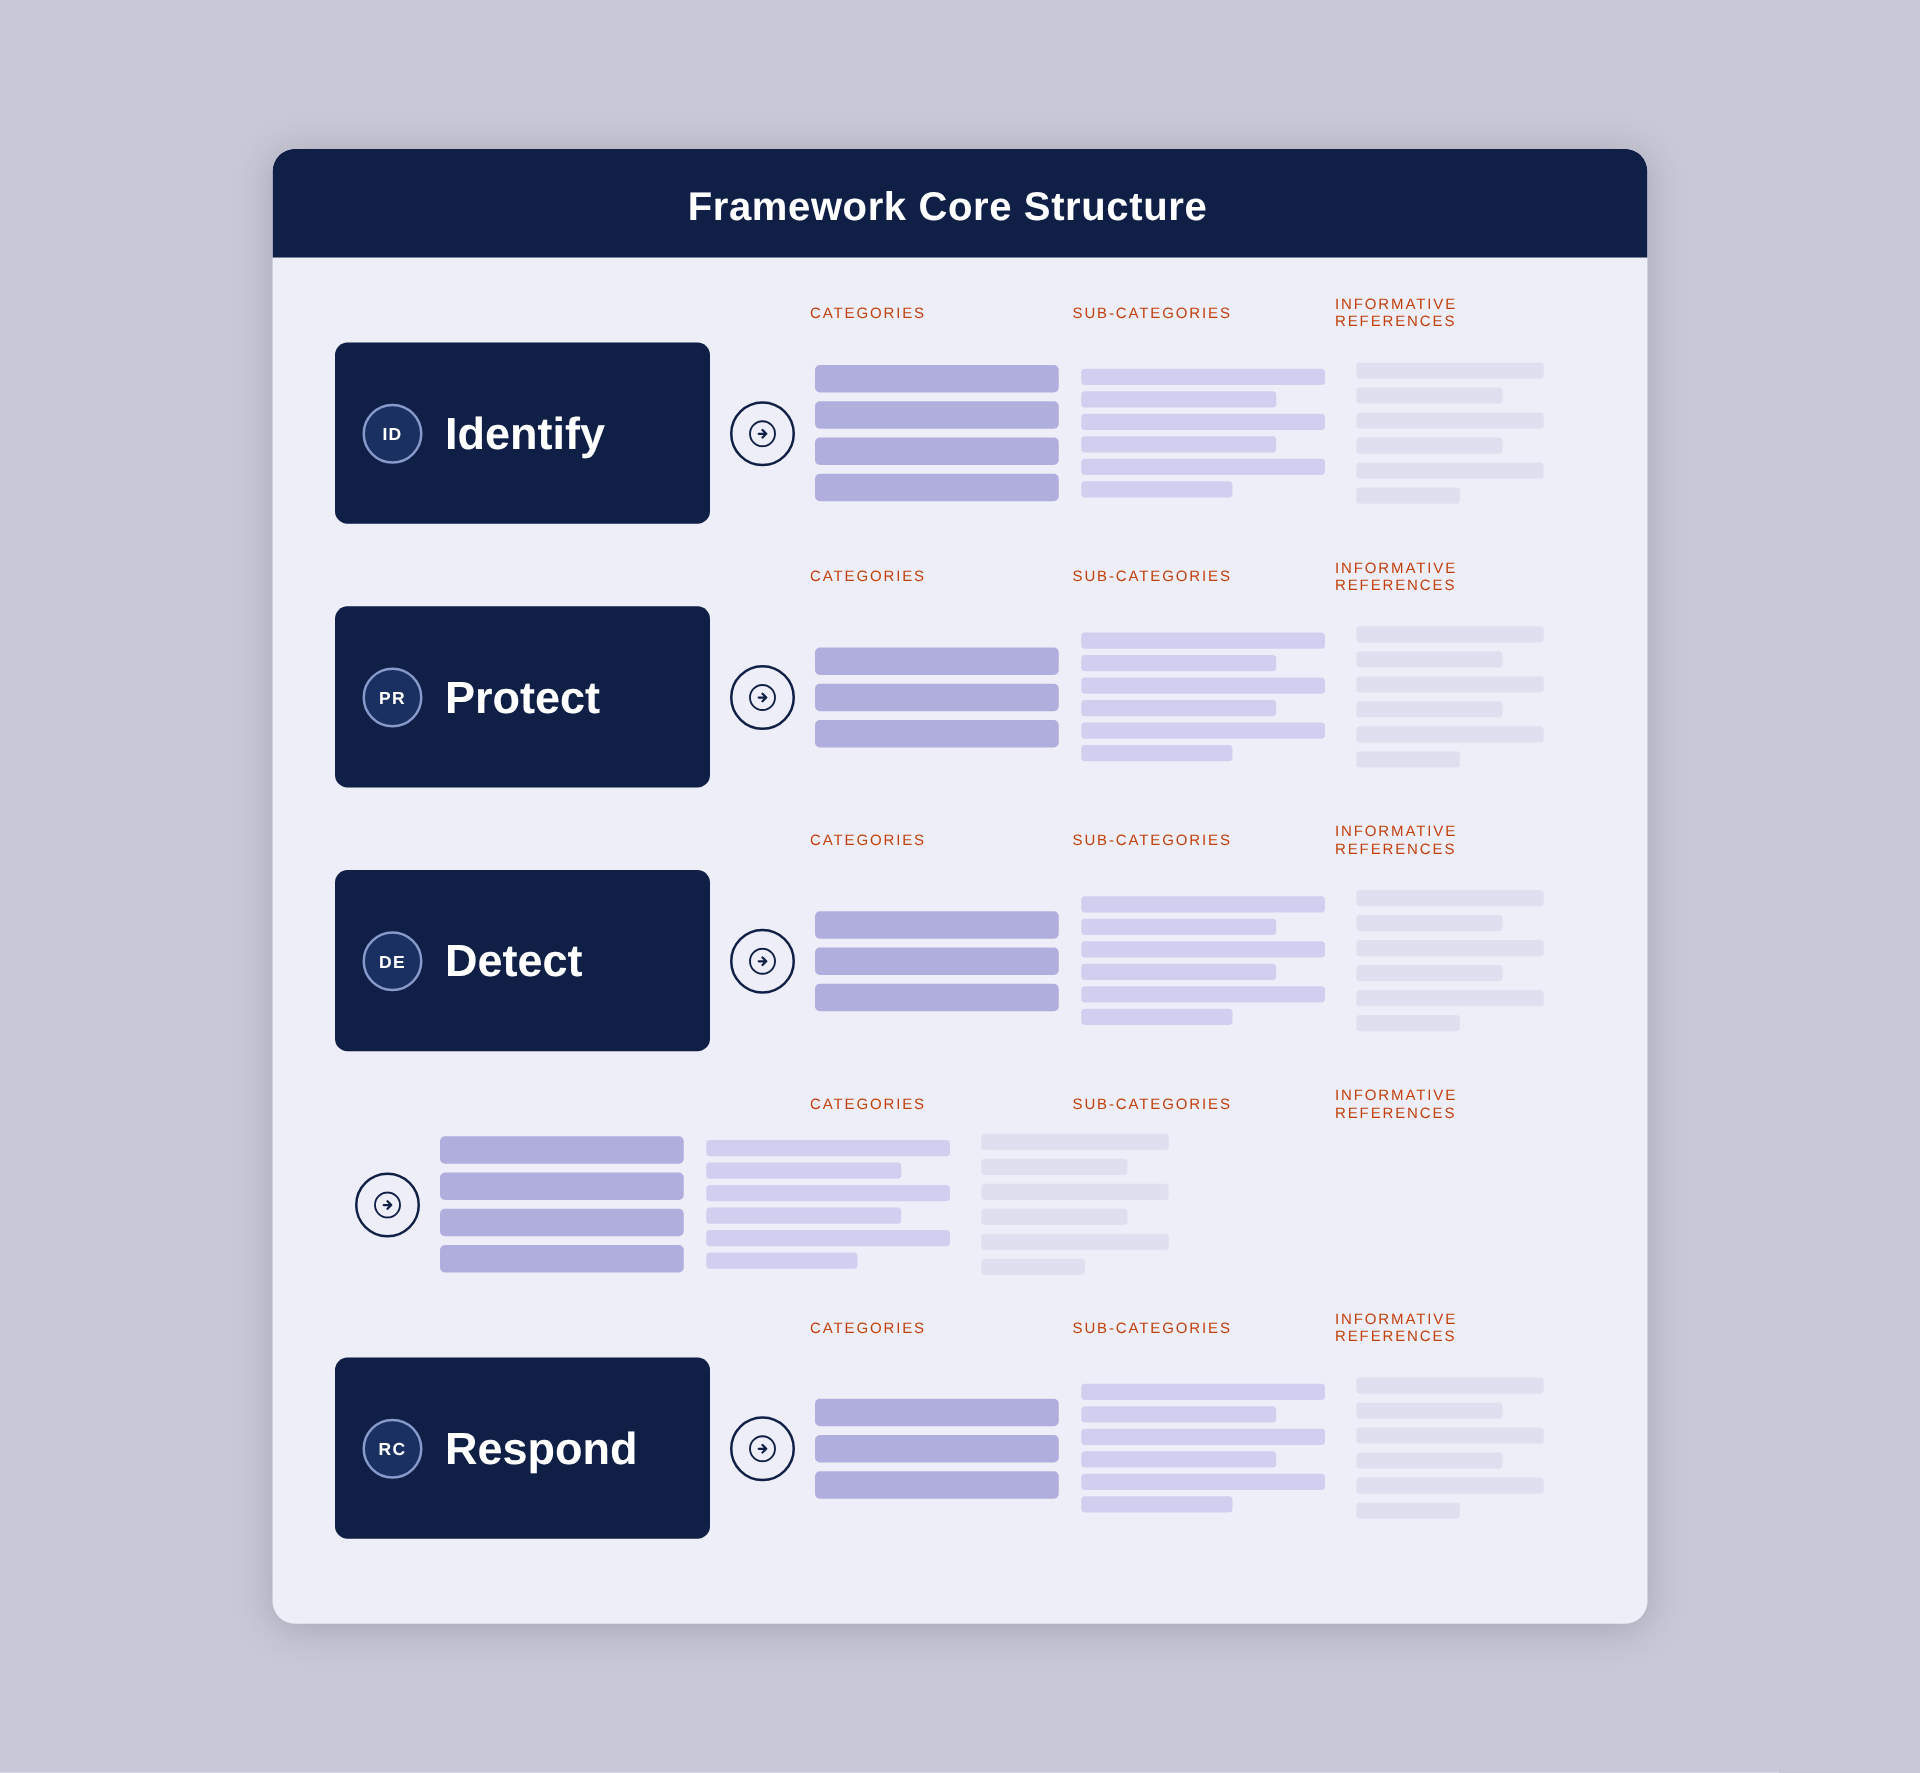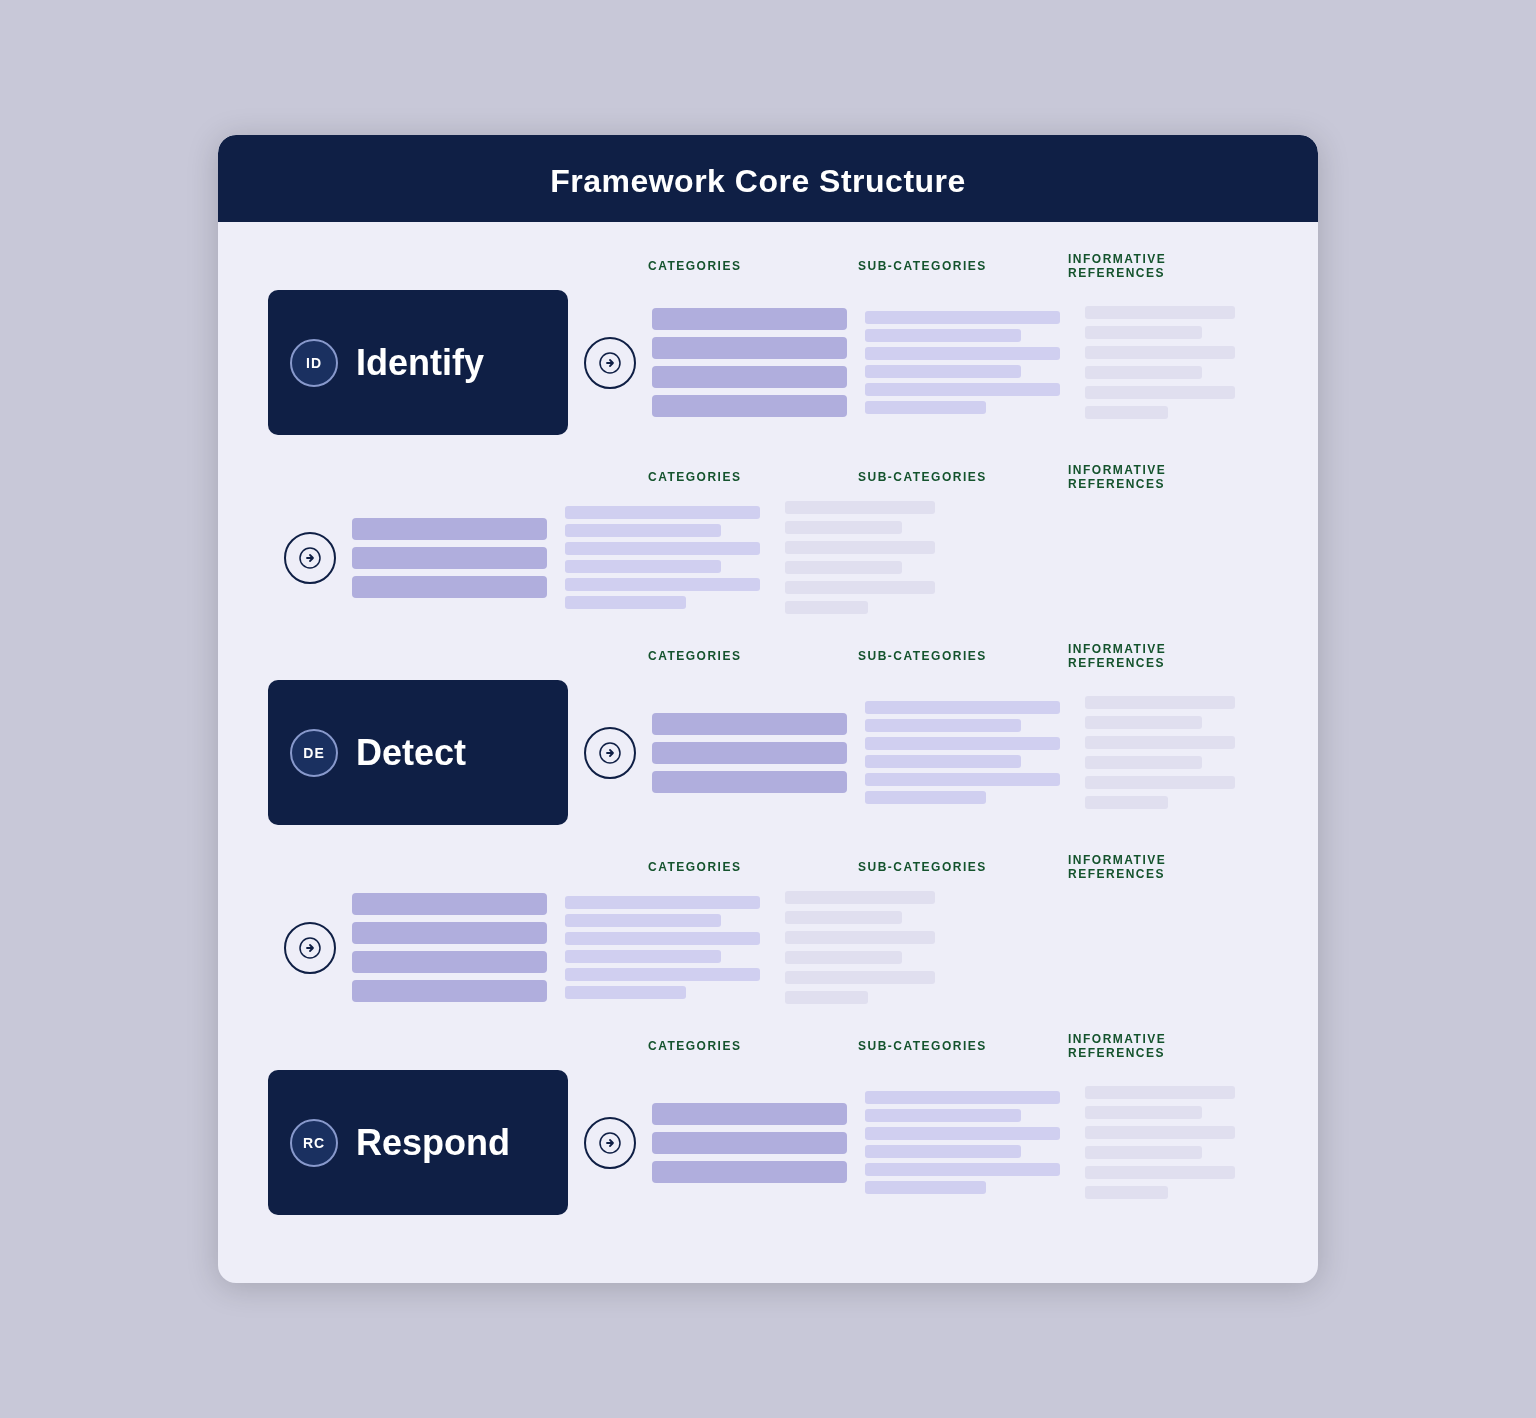--- a/index.html
+++ b/index.html
@@ -34,23 +34,23 @@
     }
     .col-headers {
       display: flex;
       align-items: center;
       margin-left: 370px;
       margin-bottom: 10px;
       gap: 0;
     }
     .col-header {
       font-size: 12px;
-      font-weight: 700;
+      font-weight: 400;
       letter-spacing: 1.5px;
-      color: #14532d;
+      color: #c2410c;
       text-transform: uppercase;
     }
     .col-header.categories { width: 210px; padding-left: 10px; }
     .col-header.subcategories { width: 210px; padding-left: 10px; }
     .col-header.references { width: 180px; padding-left: 10px; }
     .row {
       display: flex;
       align-items: center;
       gap: 0;
       margin-bottom: 28px;
@@ -195,20 +195,24 @@
           <div class="refbar full"></div>
           <div class="refbar short"></div>
         </div>
       </div>
       <div class="col-headers">
     <div class="col-header categories">CATEGORIES</div>
     <div class="col-header subcategories">SUB-CATEGORIES</div>
     <div class="col-header references">INFORMATIVE REFERENCES</div>
   </div>
       <div class="row">
+        <div class="function-box">
+    <div class="badge">PR</div>
+    <div class="function-label">Protect</div>
+  </div>
         <div class="arrow-circle">
           <svg viewBox="0 0 22 22" fill="none">
     <circle cx="11" cy="11" r="10" stroke="#0f1f45" stroke-width="1.5"></circle>
     <path d="M8 11h6M11 8l3 3-3 3" stroke="#0f1f45" stroke-width="1.8" stroke-linecap="round" stroke-linejoin="round"></path>
   </svg>
         </div>
         <div class="bars-group">
           <div class="bar full"></div>
           <div class="bar full"></div>
           <div class="bar full"></div>

